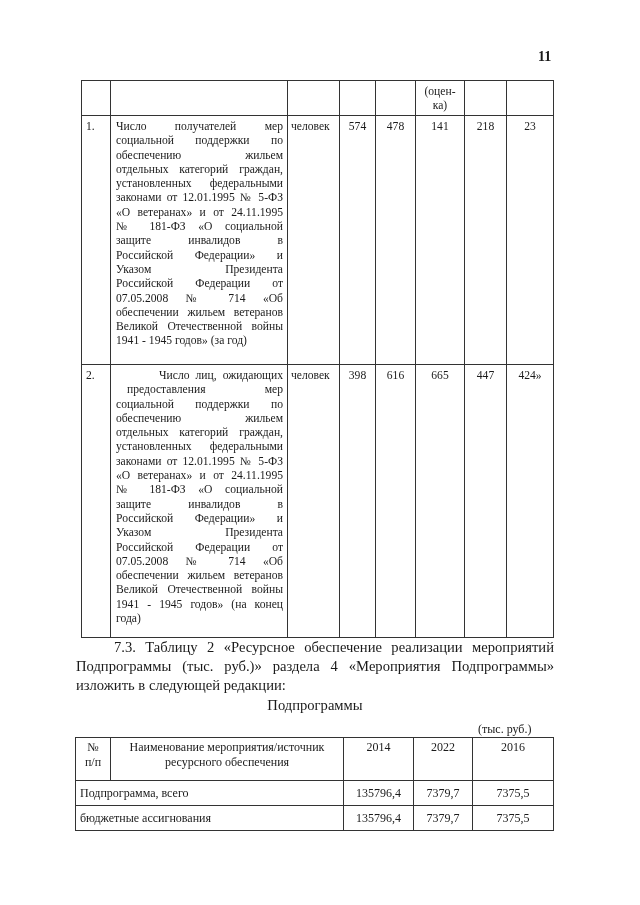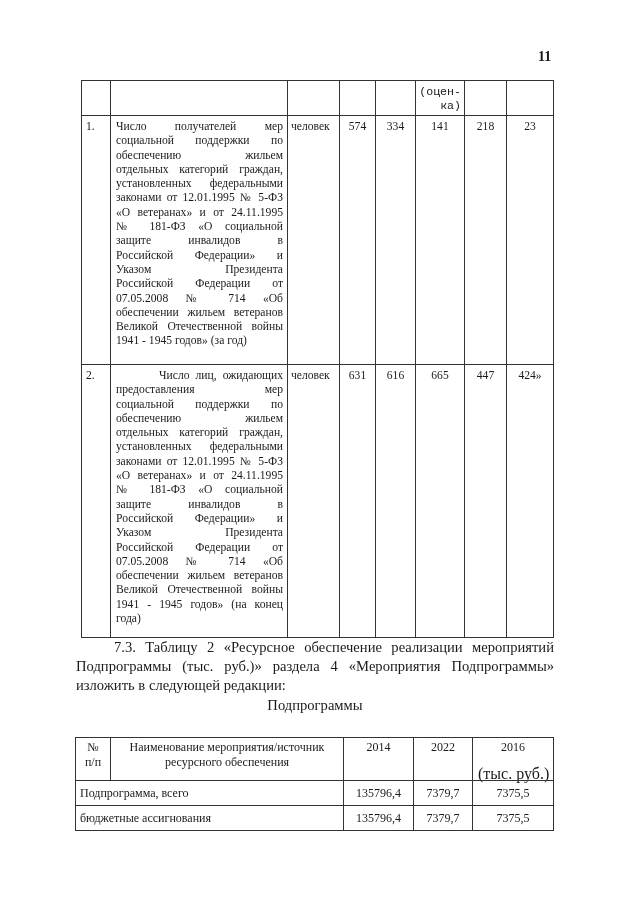--- a/index.html
+++ b/index.html
@@ -16,27 +16,27 @@
   #t1 { left: 81px; top: 80px; width: 472px; table-layout: fixed; font-size: 11.6px; line-height: 14.3px; }
   #t1 td { padding: 2px 3px; }
   #t1 td.num { text-align: center; padding-top: 4px; }
   #t1 td.idx { padding-left: 4px; padding-top: 4px; }
   #t1 td.desc { text-align: justify; text-align-last: justify; padding: 4px 4px 2px 5px; }
   #t1 td.desc span.last { display: block; text-align-last: left; }
   #t1 td.unit { padding-top: 4px; padding-left: 3px; }
   #t1 tr.hdr td { height: 30px; }
   #t1 tr.r1 td { height: 242px; }
   #t1 tr.r2 td { height: 266px; }
-  .est { text-align: right; line-height: 14px; padding-top: 2px; font-family: Liberation Mono, monospace; }
+  .est { text-align: center; line-height: 14px; padding-top: 2px; }
 
   
   .para { position: absolute; left: 76px; width: 478px; font-size: 14.6px; line-height: 19px; }
   .para .p1 { text-indent: 38px; text-align: justify; }
   .para .cap { text-align: center; margin-top: 1px; }
-  .unitnote { position: absolute; left: 478px; top: 765px; font-size: 16px; }
+  .unitnote { position: absolute; left: 478px; top: 722px; font-size: 12px; }
 
   
   #t2 { left: 75px; top: 737px; width: 478px; table-layout: fixed; font-size: 12px; line-height: 15px; }
   #t2 td { padding: 2px 4px; }
   #t2 tr.hdr td { height: 38px; }
   #t2 tr.row td { height: 20px; vertical-align: middle; }
   #t2 td.c { text-align: center; }
 </style>
 </head>
 <body>
@@ -85,49 +85,49 @@
           <span style="display: block;">Российской Федерации» и</span>
           <span style="display: block;">Указом Президента</span>
           <span style="display: block;">Российской Федерации от</span>
           <span style="display: block;">07.05.2008 № 714 «Об</span>
           <span style="display: block;">обеспечении жильем ветеранов</span>
           <span style="display: block;">Великой Отечественной войны</span>
           <span class="last" style="display: block;">1941 - 1945 годов» (за год)</span>
         </td>
     <td class="unit">человек</td>
     <td class="num">574</td>
-    <td class="num">334</td>
+    <td class="num">478</td>
     <td class="num">141</td>
     <td class="num">218</td>
     <td class="num">23</td>
   </tr>
   <tr class="r2">
     <td class="idx">2.</td>
     <td class="desc">
           <span style="display: block; margin-left: 43px;">Число лиц, ожидающих</span>
-          <span style="display: block;">предоставления мер</span>
+          <span style="display: block; margin-left: 11px;">предоставления мер</span>
           <span style="display: block;">социальной поддержки по</span>
           <span style="display: block;">обеспечению жильем</span>
           <span style="display: block;">отдельных категорий граждан,</span>
           <span style="display: block;">установленных федеральными</span>
           <span style="display: block;">законами от 12.01.1995 № 5-ФЗ</span>
           <span style="display: block;">«О ветеранах» и от 24.11.1995</span>
           <span style="display: block;">№ 181-ФЗ «О социальной</span>
           <span style="display: block;">защите инвалидов в</span>
           <span style="display: block;">Российской Федерации» и</span>
           <span style="display: block;">Указом Президента</span>
           <span style="display: block;">Российской Федерации от</span>
           <span style="display: block;">07.05.2008 № 714 «Об</span>
           <span style="display: block;">обеспечении жильем ветеранов</span>
           <span style="display: block;">Великой Отечественной войны</span>
           <span style="display: block;">1941 - 1945 годов» (на конец</span>
           <span class="last" style="display: block;">года)</span>
         </td>
     <td class="unit">человек</td>
-    <td class="num">631</td>
+    <td class="num">398</td>
     <td class="num">616</td>
     <td class="num">665</td>
     <td class="num">447</td>
     <td class="num">424»</td>
   </tr>
 </tbody>
   </table>
 
 <div class="para" style="top:638px">
   <div class="p1">7.3. Таблицу 2 «Ресурсное обеспечение реализации мероприятий Подпрограммы (тыс. руб.)» раздела 4 «Мероприятия Подпрограммы» изложить в следующей редакции:</div>

